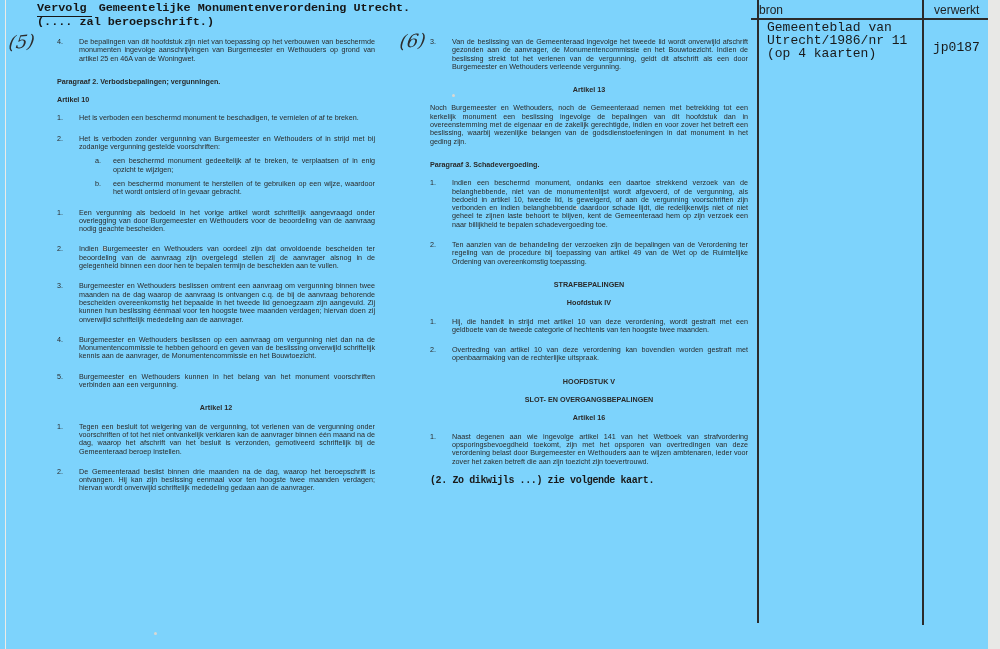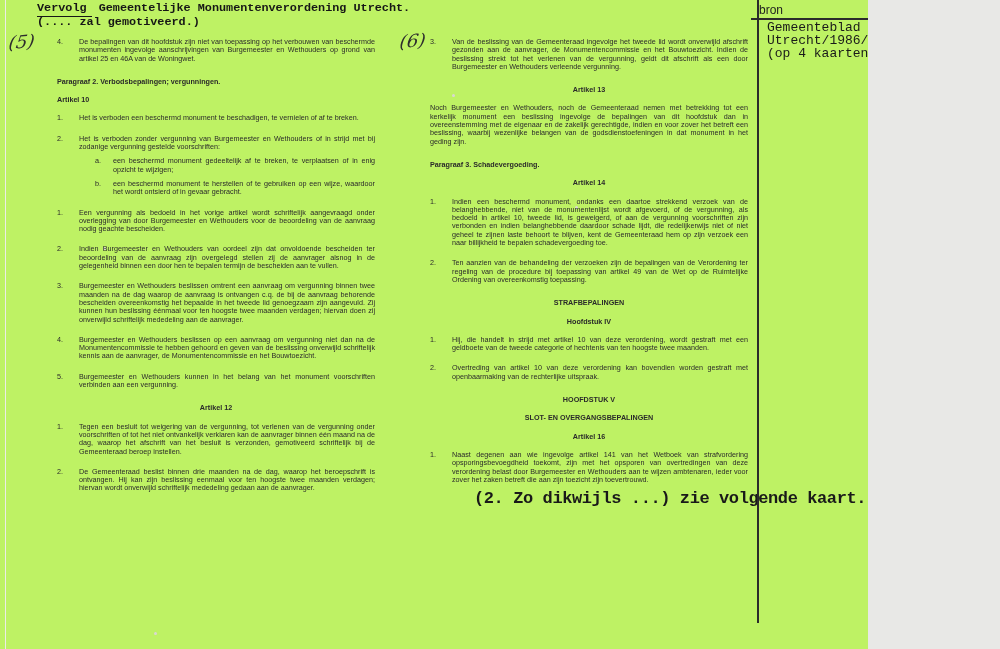--- a/index.html
+++ b/index.html
@@ -1,18 +1,18 @@
 <!DOCTYPE html>
 <html lang="nl"><head>
 <meta charset="utf-8">
 <style>
   html,body{margin:0;padding:0;background:#e8e8e6;}
   .page{
-    position:relative; width:868px; height:649px;
-    background:#bef264; overflow:hidden;
+    position:relative; width:988px; height:649px;
+    background:#7dd3fc; overflow:hidden;
     font-family:"Liberation Sans", sans-serif; color:#262626;
   }
   
   .scan-edge{position:absolute;left:5px;top:0;width:1px;height:649px;background:#ecebe7;}
   .speck{position:absolute;width:3px;height:3px;border-radius:50%;background:#d9d8d3;}
 
   
   .doc-title{
     position:absolute; left:37px; top:2px;
     font-family:"Liberation Mono", monospace; font-weight:bold;
@@ -43,22 +43,22 @@
   .blk-item .txt{flex:1 1 auto;}
   .blk-sub{margin-left:38px; margin-top:6px;}
   .blk-sub .num{flex:0 0 18px;}
   .blk-heading{font-weight:bold; margin-top:15px; text-align:left;}
   .blk-heading.h-center{text-align:center;}
   .blk-heading + .blk-heading{margin-top:10px;}
   .blk-heading + .blk-item, .blk-heading + .blk-para{margin-top:10px;}
   .blk-para{margin-top:10px;}
   .typed-note{
     margin-top:7px; font-family:"Liberation Mono", monospace; font-weight:bold;
-    font-size:17px; line-height:16px; letter-spacing:-0.4px;
-    color:#191919; white-space:nowrap; text-align:left;margin-left:44px;
+    font-size:10px; line-height:16px; letter-spacing:-0.4px;
+    color:#191919; white-space:nowrap; text-align:left;
   }
 
   
   .vline{position:absolute; top:0; width:1.6px; background:#2b2b2b;}
   .vline-1{left:757px; height:623px;}
   .vline-2{left:922px; height:625px;}
   .hline{position:absolute; left:751px; top:18px; width:249px; height:1.8px; background:#2b2b2b;}
   .th{position:absolute; top:3px; font-size:12px; color:#1f1f1f;}
   .th-bron{left:759px; width:163px; text-align:left;}
   .th-verwerkt{left:934px;}
@@ -73,21 +73,21 @@
 <body>
 
 <div class="page">
 
   <div class="scan-edge"></div>
   <div class="speck" style="left:103px;top:247px;"></div>
   <div class="speck" style="left:575px;top:206px;"></div>
   <div class="speck" style="left:154px;top:632px;"></div>
   <div class="speck" style="left:452px;top:94px;"></div>
 
-  <div class="doc-title"><span class="u">Vervolg</span><span> Gemeentelijke Monumentenverordening Utrecht.</span><br><span>(.... zal gemotiveerd.)</span></div>
+  <div class="doc-title"><span class="u">Vervolg</span><span> Gemeentelijke Monumentenverordening Utrecht.</span><br><span>(.... zal beroepschrift.)</span></div>
 
   <div class="hand hand-left">(5)</div>
   <div class="hand hand-right">(6)</div>
 
   <div class="col col-left">
       <div class="blk blk-item">
         <span class="num">4.</span>
         <span class="txt">De bepalingen van dit hoofdstuk zijn niet van toepassing op het verbouwen van beschermde monumenten ingevolge aanschrijvingen van Burgemeester en Wethouders op grond van artikel 25 en 46A van de Woningwet.</span>
       </div>
       <div class="blk blk-heading h-left">Paragraaf 2. Verbodsbepalingen; vergunningen.</div>
@@ -139,21 +139,20 @@
       </div>
     </div>
   <div class="col col-right">
       <div class="blk blk-item">
         <span class="num">3.</span>
         <span class="txt">Van de beslissing van de Gemeenteraad ingevolge het tweede lid wordt onverwijld afschrift gezonden aan de aanvrager, de Monumentencommissie en het Bouwtoezicht. Indien de beslissing strekt tot het verlenen van de vergunning, geldt dit afschrift als een door Burgemeester en Wethouders verleende vergunning.</span>
       </div>
       <div class="blk blk-heading h-center">Artikel 13</div>
       <div class="blk blk-para">Noch Burgemeester en Wethouders, noch de Gemeenteraad nemen met betrekking tot een kerkelijk monument een beslissing ingevolge de bepalingen van dit hoofdstuk dan in overeenstemming met de eigenaar en de zakelijk gerechtigde, indien en voor zover het betreft een beslissing, waarbij wezenlijke belangen van de godsdienstoefeningen in dat monument in het geding zijn.</div>
       <div class="blk blk-heading h-left">Paragraaf 3. Schadevergoeding.</div>
-      <div class="blk blk-heading h-center">Artikel 14</div>
       <div class="blk blk-item">
         <span class="num">1.</span>
         <span class="txt">Indien een beschermd monument, ondanks een daartoe strekkend verzoek van de belanghebbende, niet van de monumentenlijst wordt afgevoerd, of de vergunning, als bedoeld in artikel 10, tweede lid, is geweigerd, of aan de vergunning voorschriften zijn verbonden en indien belanghebbende daardoor schade lijdt, die redelijkerwijs niet of niet geheel te zijnen laste behoort te blijven, kent de Gemeenteraad hem op zijn verzoek een naar billijkheid te bepalen schadevergoeding toe.</span>
       </div>
       <div class="blk blk-item">
         <span class="num">2.</span>
         <span class="txt">Ten aanzien van de behandeling der verzoeken zijn de bepalingen van de Verordening ter regeling van de procedure bij toepassing van artikel 49 van de Wet op de Ruimtelijke Ordening van overeenkomstig toepassing.</span>
       </div>
       <div class="blk blk-heading h-center">STRAFBEPALINGEN</div>
       <div class="blk blk-heading h-center">Hoofdstuk IV</div>

